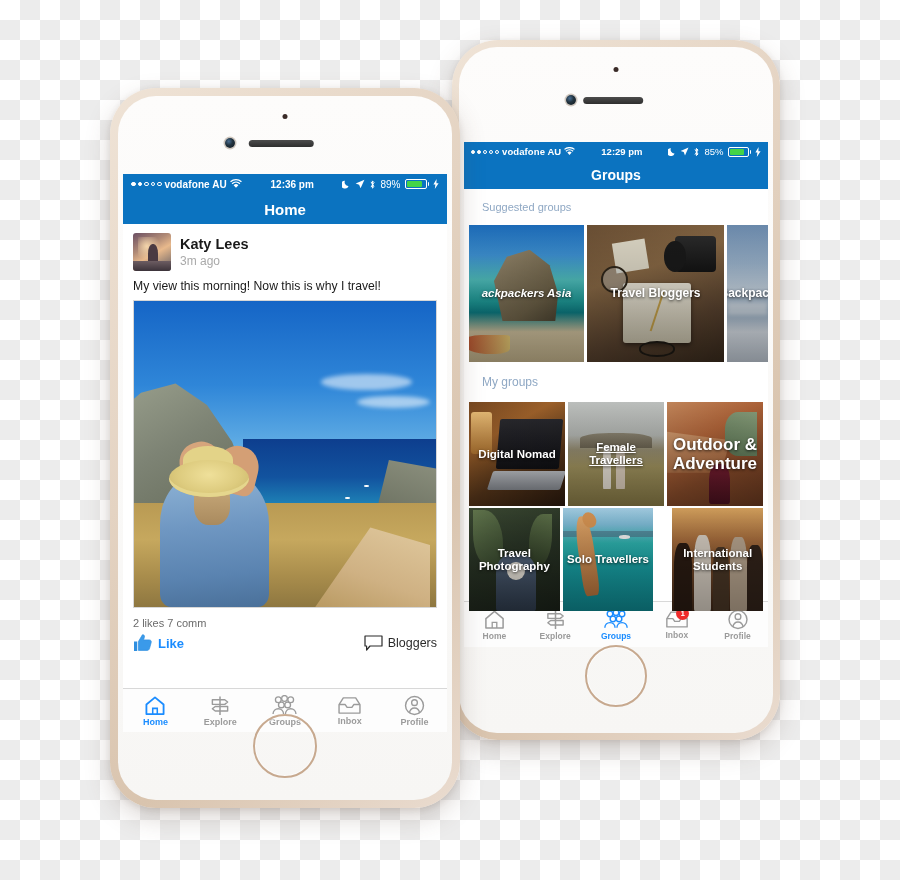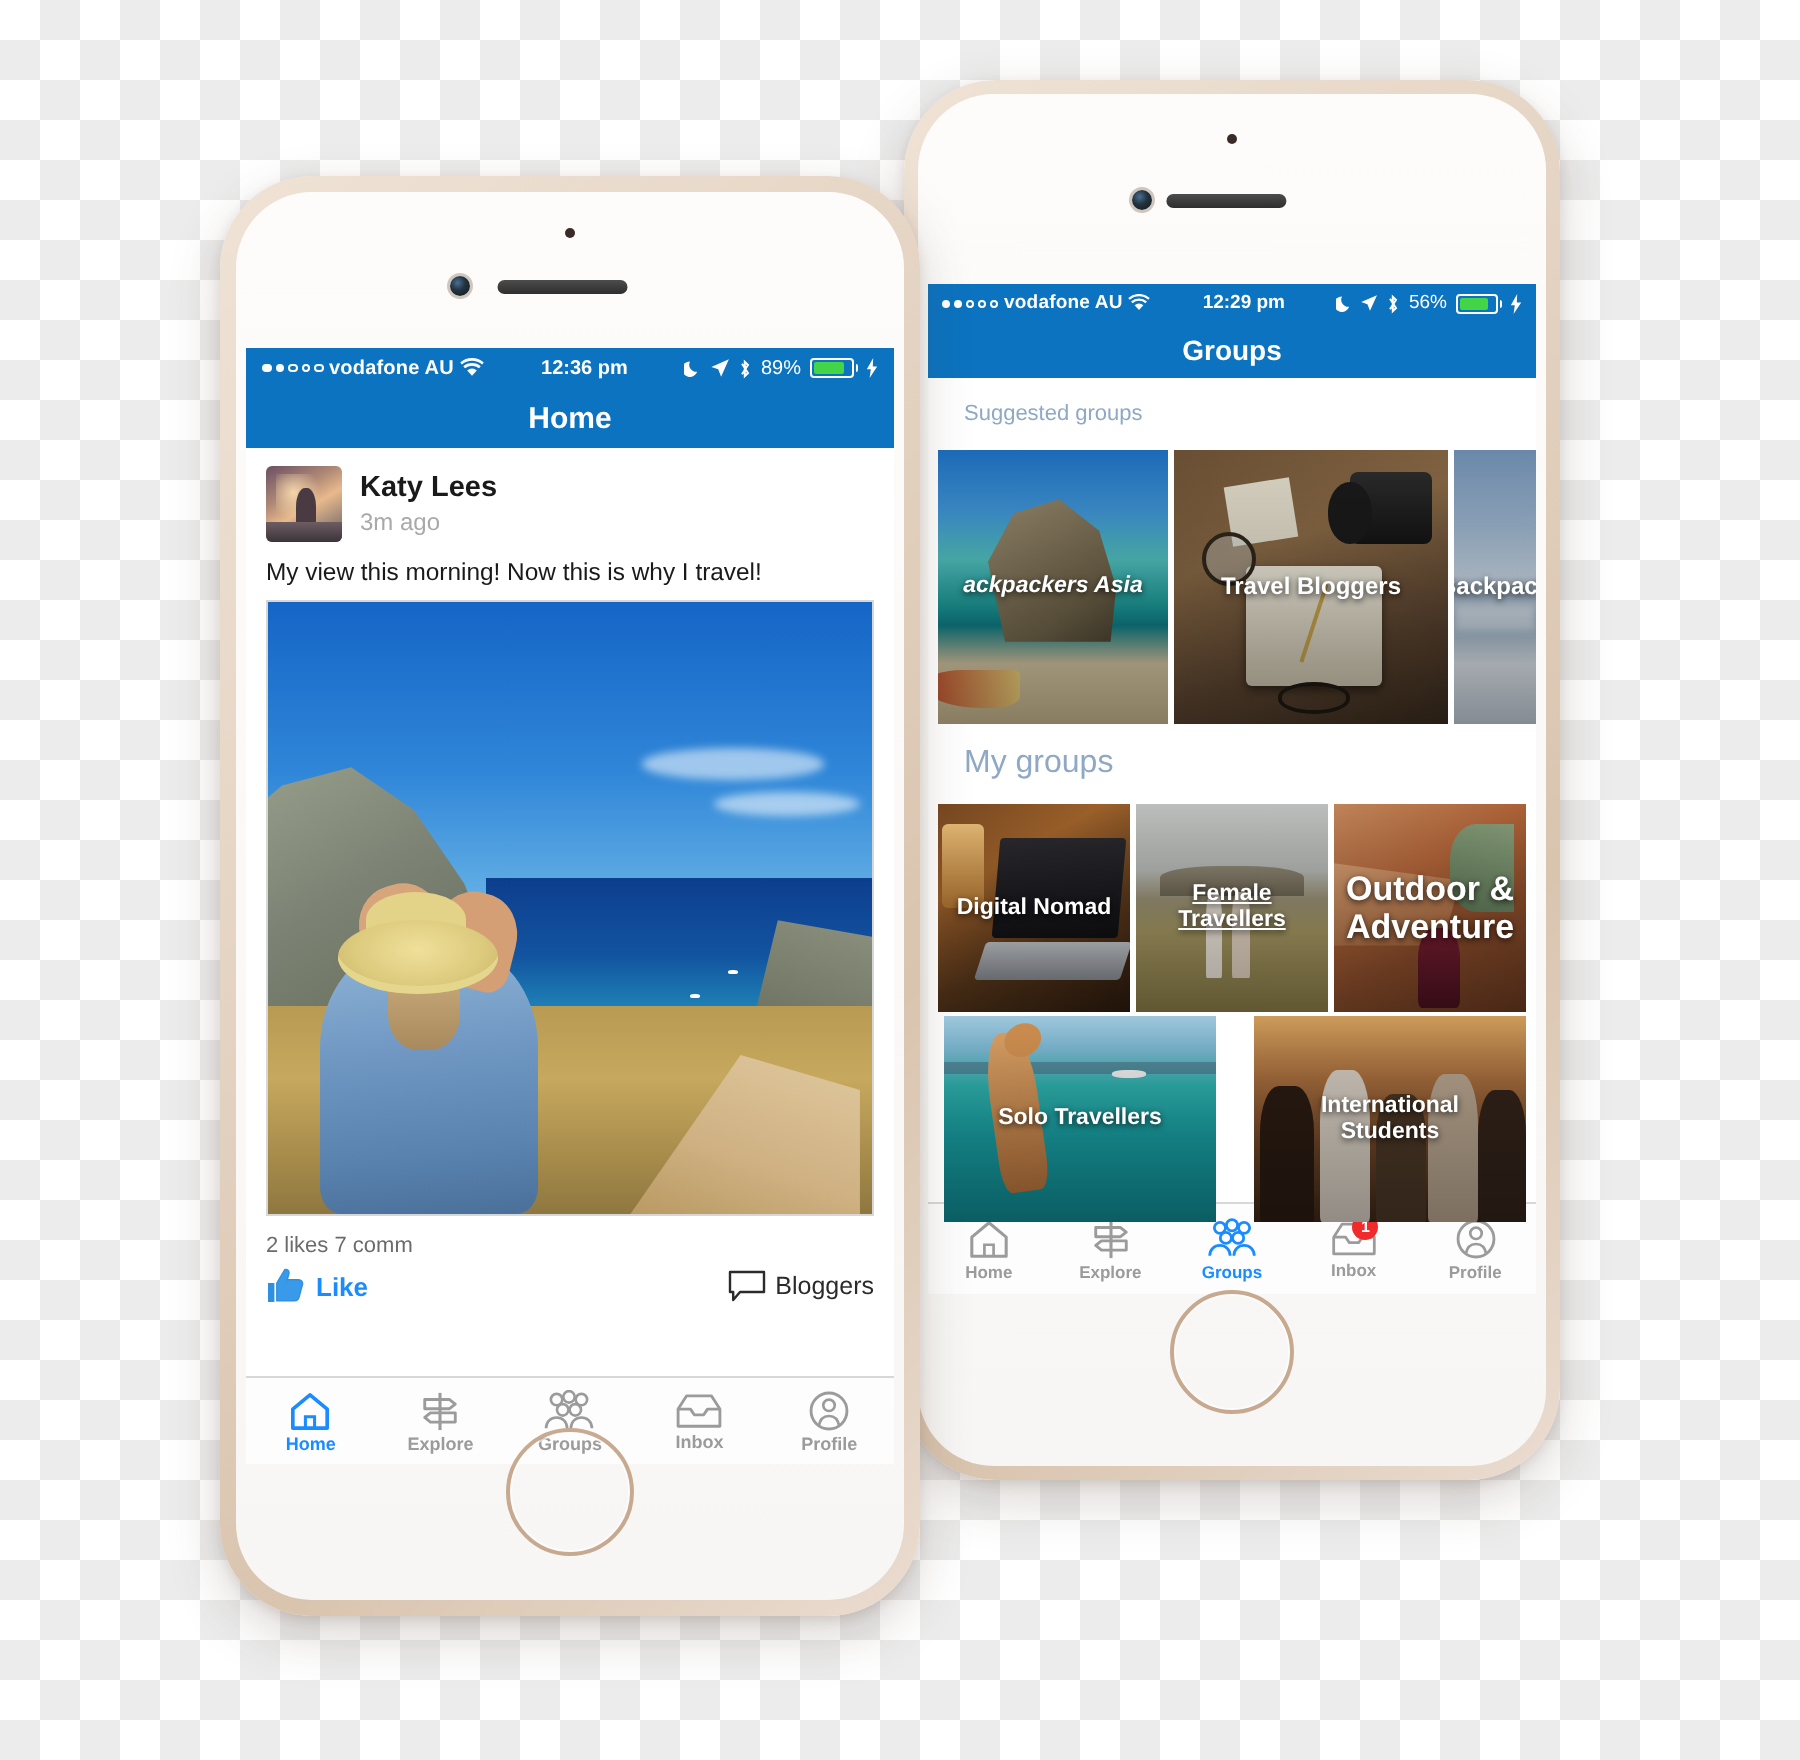--- a/index.html
+++ b/index.html
@@ -184,21 +184,21 @@
           <div class="sb-right">
             <svg width="8" height="9" viewBox="0 0 8 9">
               <path d="M6.6 6.4A3.6 3.6 0 0 1 3 1.2a3.9 3.9 0 1 0 3.6 5.2Z" fill="#fff"></path>
             </svg>
             <svg width="9" height="9" viewBox="0 0 9 9">
               <path d="M8.5 0.6 0.6 4 3.7 5.1 5 8.4Z" fill="#fff"></path>
             </svg>
             <svg width="7" height="10" viewBox="0 0 7 10">
               <path d="M2 2.4 5 7 3.4 8.6V1.4L5 3 2 7.6" stroke="#fff" stroke-width="1" fill="none"></path>
             </svg>
-            <span>56%</span>
+            <span>85%</span>
             <span class="battery">
               <span class="shell" style="width:21px;height:10px;">
                 <span class="fill" style="width:84%;"></span>
               </span>
               <span class="nub" style="height:4px;"></span>
             </span>
             <svg width="6" height="10" viewBox="0 0 6 10">
               <path d="M3.6 0 0.4 5.6h2L1.8 10 5.6 4.2h-2.2Z" fill="#fff"></path>
             </svg>
           </div>
@@ -254,21 +254,21 @@
               background:linear-gradient(180deg,#6f8fb3 0%,#9db6cf 28%,#c7d6e4 46%,#8fa9c2 62%,#dfe6ee 78%,#c3cdd8 100%);">
               <div style="position:absolute;left:0;top:56%;width:100%;height:10%;
                 background:rgba(255,255,255,.55);filter:blur(2px);"></div>
             </div>
             <div class="shade"></div>
             <div class="tlabel" style="font-size:12px;">Backpack</div>
           </div>
         </div>
 
         <div class="whiteband" style="height:40px; display:flex; align-items:center; padding-left:18px;">
-          <span class="sec-title" style="font-size:16px;">My groups</span>
+          <span class="sec-title" style="font-size:12px;">My groups</span>
         </div>
 
         <div class="tilerow" style="height:104px; padding:0 5px;">
           <div class="tile" style="flex:1;">
             <div class="art" style="
               background:linear-gradient(150deg,#7a4a22 0%,#a4652c 30%,#5d3a1c 62%,#2c1a0e 100%);">
               <div style="position:absolute;right:4%;top:16%;width:66%;height:48%;
                 background:linear-gradient(175deg,#2b2b30,#101014);transform:skewX(-5deg);border-radius:2px;"></div>
               <div style="position:absolute;right:2%;bottom:16%;width:76%;height:18%;
                 background:linear-gradient(180deg,#c9ccd1,#8e9299);transform:skewX(-18deg);border-radius:2px;"></div>
@@ -303,20 +303,36 @@
               <div style="position:absolute;left:44%;bottom:2%;width:22%;height:38%;
                 background:linear-gradient(180deg,#7d1f33,#4d1220);border-radius:38% 38% 10% 10%;"></div>
             </div>
             <div class="shade"></div>
             <div class="tlabel" style="font-size:17px; white-space:pre-line;">Outdoor &amp;
 Adventure</div>
           </div>
         </div>
 
         <div class="tilerow" style="height:103px; padding:0 5px; margin-top:2px;">
+          <div class="tile" style="flex:1;">
+            <div class="art" style="
+              background:linear-gradient(160deg,#3c4a33 0%,#2a3526 40%,#1b2219 100%);">
+              <div style="position:absolute;left:4%;top:2%;width:34%;height:56%;
+                background:linear-gradient(140deg,#64794f,#35452c);border-radius:0 60% 0 60%;"></div>
+              <div style="position:absolute;right:8%;top:6%;width:26%;height:50%;
+                background:linear-gradient(200deg,#5d7149,#2d3a24);border-radius:60% 0 60% 0;"></div>
+              <div style="position:absolute;left:30%;bottom:0;width:44%;height:54%;
+                background:linear-gradient(180deg,#53647a,#2f3c4d);border-radius:32% 32% 6% 6%;"></div>
+              <div style="position:absolute;left:42%;bottom:30%;width:20%;height:18%;
+                background:#e9e4da;border-radius:50%;"></div>
+            </div>
+            <div class="shade"></div>
+            <div class="tlabel" style="font-size:11.5px; white-space:pre-line;">Travel
+Photography</div>
+          </div>
           <div class="tile" style="flex:1; margin-left:3px;">
             <div class="art" style="
               background:linear-gradient(180deg,#a8d2e8 0%,#7fbdd8 16%,#2fb4b0 34%,#18a0a4 58%,#0f8a92 100%);">
               <div style="position:absolute;left:0;top:22%;width:100%;height:6%;
                 background:#4c6f84;opacity:.6;"></div>
               <div style="position:absolute;left:62%;top:26%;width:12%;height:4%;
                 background:#f4f4f4;border-radius:40%;"></div>
               <div style="position:absolute;left:18%;top:8%;width:18%;height:78%;
                 background:linear-gradient(180deg,#e2a86a,#b9753d);border-radius:40% 40% 20% 20%;
                 transform:rotate(-8deg);"></div>

